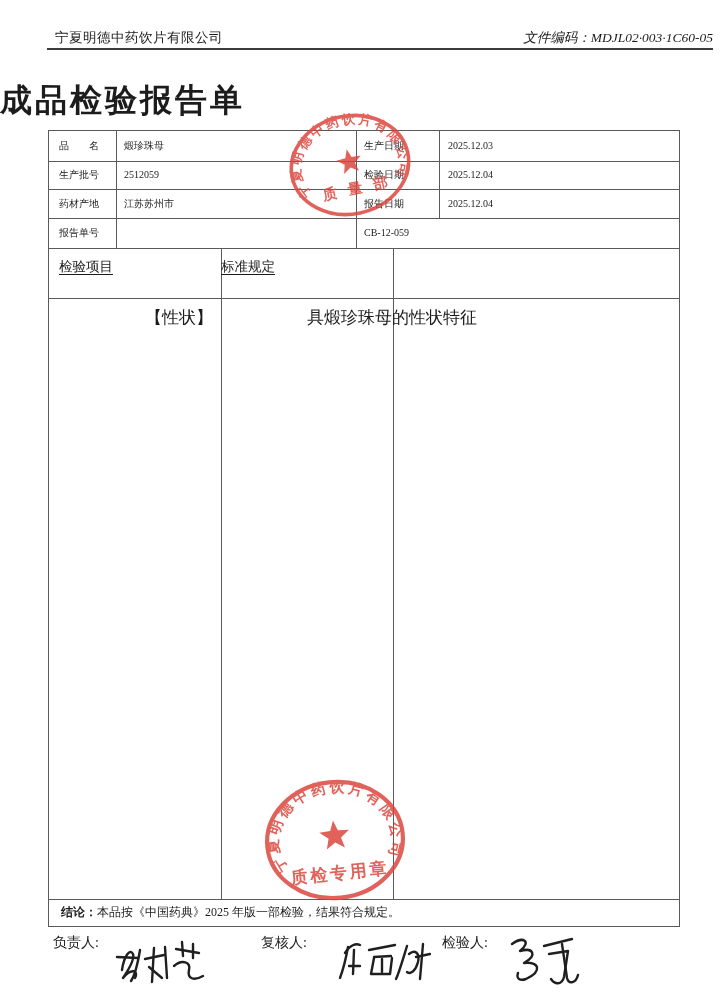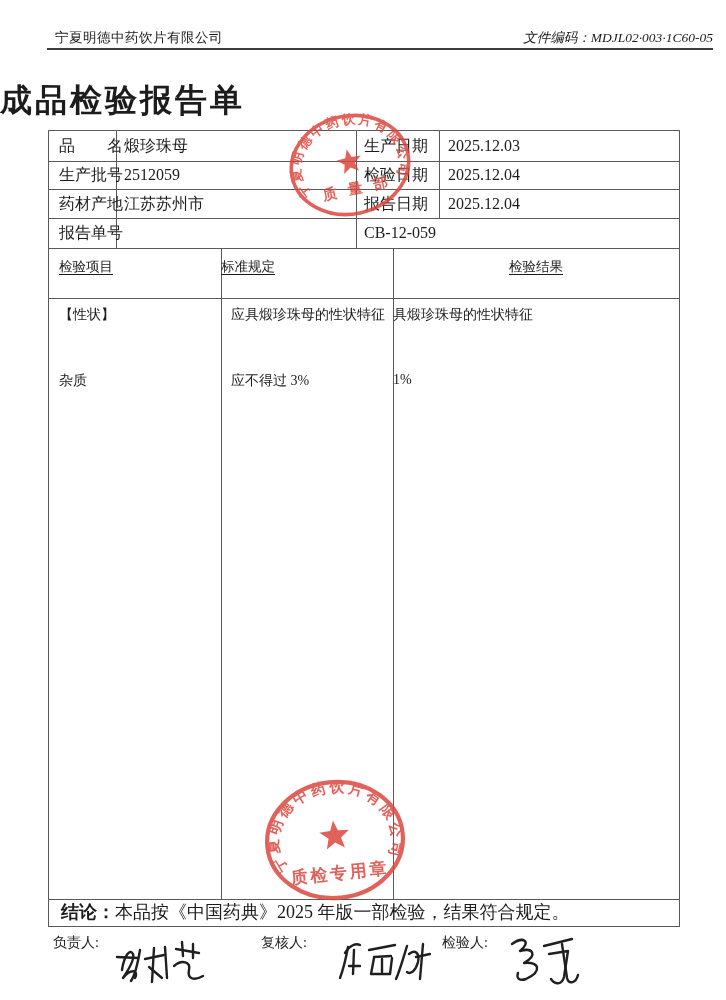--- a/index.html
+++ b/index.html
@@ -15,29 +15,29 @@
   .doc-title {
     left:0; top:79px; width:100%; 
     font-size:32px; font-weight:bold; letter-spacing:3px;font-family:Liberation Serif, serif;
   }
   .doc-table {
     position:absolute; left:48px; top:130px; width:630px; height:795px;
     border:1px solid #5a5a5a;
   }
   .lh { position:absolute; height:1px; background:#5a5a5a; left:0; width:630px; }
   .lv { position:absolute; width:1px; background:#5a5a5a; }
-  .cell { position:absolute; font-size:16px; white-space:nowrap; }
+  .cell { position:absolute; font-size:10px; white-space:nowrap; }
   .col-head { text-decoration:underline; text-underline-offset:3px; font-size:13.5px; }
-  .result-row { position:absolute; left:0; width:630px; display:flex; font-size:14px;justify-content:center; }
+  .result-row { position:absolute; left:0; width:630px; display:flex; font-size:17px;justify-content:center; }
   .rc1 { width:172px; padding-left:10px; box-sizing:border-box; }
   .rc2 { width:172px; padding-left:10px; box-sizing:border-box; }
   .rc3 { width:286px; box-sizing:border-box; }
   .conclusion {
     position:absolute; left:0; top:768px; width:630px; height:26px;
-    line-height:26px; padding-left:12px; box-sizing:border-box; font-size:18px;
+    line-height:26px; padding-left:12px; box-sizing:border-box; font-size:12px;
     white-space:nowrap;
   }
   .conclusion b { font-weight:bold; }
   .sig-label { position:absolute; font-size:14px; }
   .sig-svg { position:absolute; }
   .sig-svg path { fill:none; stroke:#1f1f1f; stroke-width:2.4; stroke-linecap:round; stroke-linejoin:round; }
   .stamp { position:absolute; opacity:.84; pointer-events:none; }
   .stamp text { font-family:"Liberation Serif","DejaVu Serif",serif; }
 </style>
 </head>
@@ -81,35 +81,28 @@
     <div class="cell" style="left:10px;  top:58px; line-height:29px">药材产地</div>
     <div class="cell" style="left:75px;  top:58px; line-height:29px">江苏苏州市</div>
     <div class="cell" style="left:315px; top:58px; line-height:29px">报告日期</div>
     <div class="cell" style="left:399px; top:58px; line-height:29px">2025.12.04</div>
 
     <div class="cell" style="left:10px;  top:87px; line-height:30px">报告单号</div>
     <div class="cell" style="left:315px; top:87px; line-height:30px">CB-12-059</div>
 
     <div class="cell col-head" style="left:10px; top:127px">检验项目</div>
     <div class="cell col-head" style="left:172px; width:172px; top:127px; text-align:left">标准规定</div>
-    <div class="cell col-head" style="left:344px; width:286px; top:127px; text-align:center">检验结果</div>
 
     <div class="result-row" style="top:175px">
       <div class="rc1">【性状】</div>
-      <div class="rc2">应具煅珍珠母的性状特征</div>
       <div class="rc3">具煅珍珠母的性状特征</div>
     </div>
     <div class="result-row" style="top:208px">
       <div class="rc2"></div>
       <div class="rc3"></div>
-    </div>
-    <div class="result-row" style="top:241px">
-      <div class="rc1">杂质</div>
-      <div class="rc2">应不得过 3%</div>
-      <div class="rc3">1%</div>
     </div>
 
     <div class="conclusion">
       <b>结论：</b><span>本品按《中国药典》2025 年版一部检验，结果符合规定。</span>
     </div>
   </div>
 
   <div class="sig-label" style="left:53px;  top:934px">负责人:</div>
   <div class="sig-label" style="left:261px; top:934px">复核人:</div>
   <div class="sig-label" style="left:442px; top:934px">检验人:</div>

